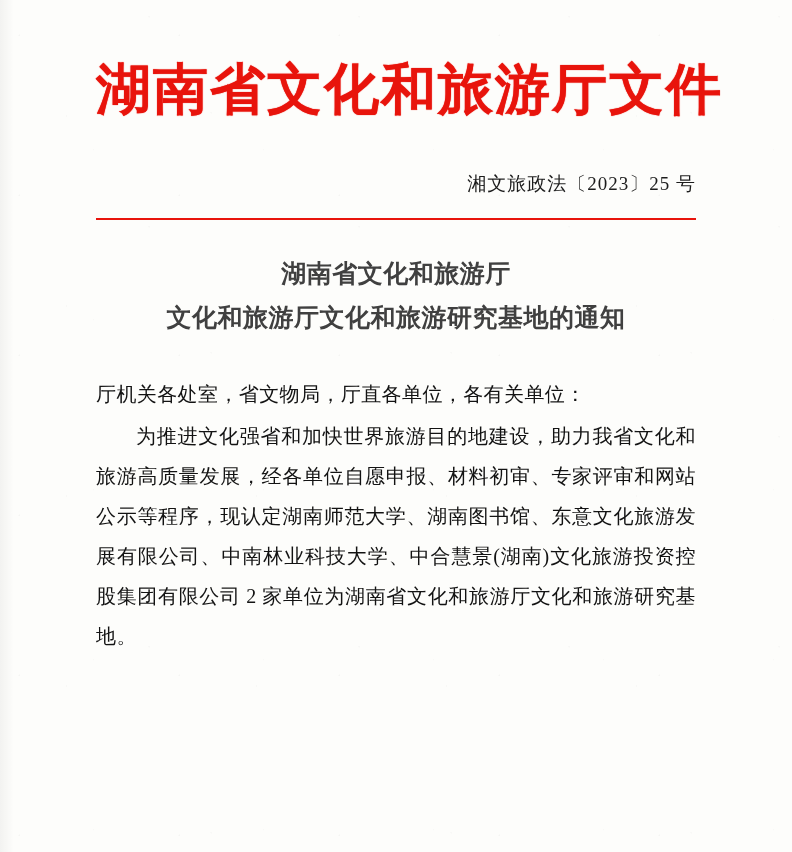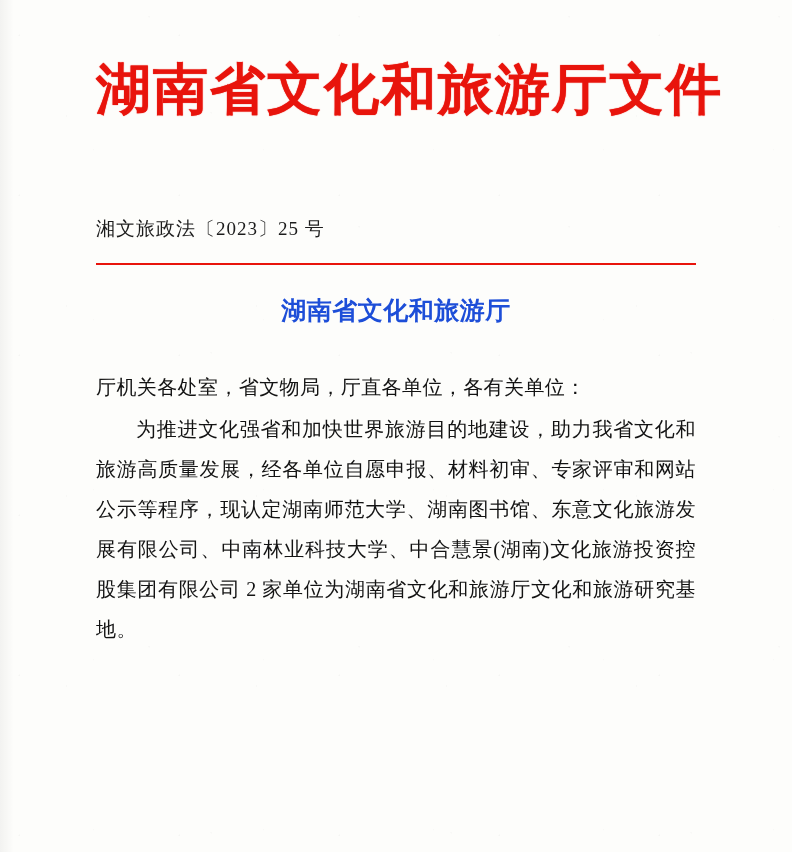--- a/index.html
+++ b/index.html
@@ -31,43 +31,43 @@
     font-weight: bold;
     font-size: 55px;
     letter-spacing: 2px;
     line-height: 1.1;
     padding-top: 60px;
     text-shadow: 0 0 1px #e8140c;
     white-space: nowrap;
   }
   
   .docnum {
-    text-align: left;
+    text-align: right;
     font-size: 19px;
     color: #1c1c1c;
     letter-spacing: 1px;
-    margin-top: 95px;
+    margin-top: 50px;
     font-family: "Liberation Serif", serif;
   }
   
   .redrule {
     height: 2.5px;
     background: #e8140c;
     margin: 21px 0 0 0;
     width: 100%;
   }
   
   .title-block {
-    margin-top: 24px;
+    margin-top: 32px;
     text-align: center;
     font-weight: bold;
     font-size: 25px;
     line-height: 1.75;
     letter-spacing: 0.5px;
-    color: #1d4ed8;
+    color: #404040;
   }
   .title-block div {
     white-space: nowrap;
   }
   
   .body-block {
     margin-top: 34px;
     font-size: 20px;
     line-height: 2.0;
     color: #131313;
@@ -112,20 +112,21 @@
 <div class="page">
 
   <div class="masthead">湖南省文化和旅游厅文件</div>
 
   <div class="docnum">湘文旅政法〔2023〕25 号</div>
 
   <div class="redrule"></div>
 
   <div class="title-block">
     <div>湖南省文化和旅游厅</div>
+    <div>文化和旅游厅文化和旅游研究基地的通知</div>
   </div>
 
   <div class="body-block">
     <p class="para">厅机关各处室，省文物局，厅直各单位，各有关单位：</p>
     <p class="para indent">为推进文化强省和加快世界旅游目的地建设，助力我省文化和旅游高质量发展，经各单位自愿申报、材料初审、专家评审和网站公示等程序，现认定湖南师范大学、湖南图书馆、东意文化旅游发展有限公司、中南林业科技大学、中合慧景(湖南)文化旅游投资控股集团有限公司 2 家单位为湖南省文化和旅游厅文化和旅游研究基地。</p>
   </div>
 
   <div class="speckle"></div>
   <div class="edge-shadow"></div>
 </div>

